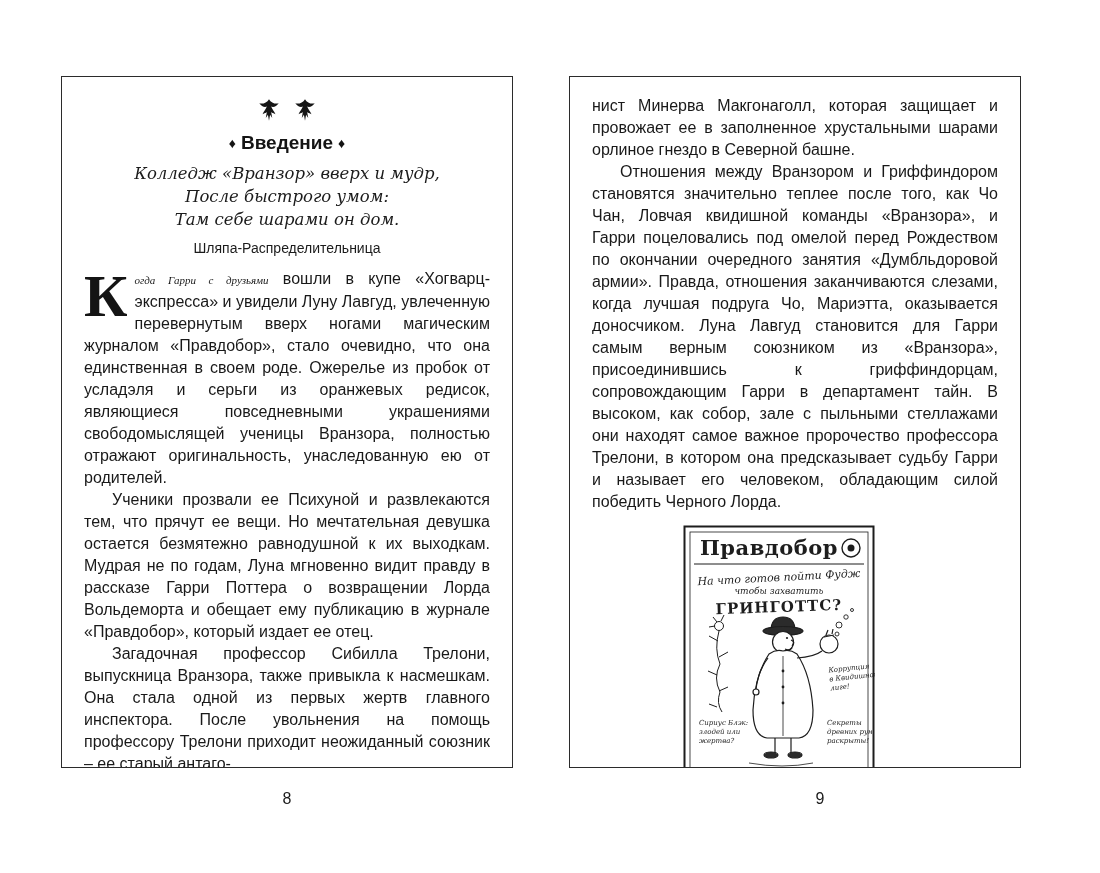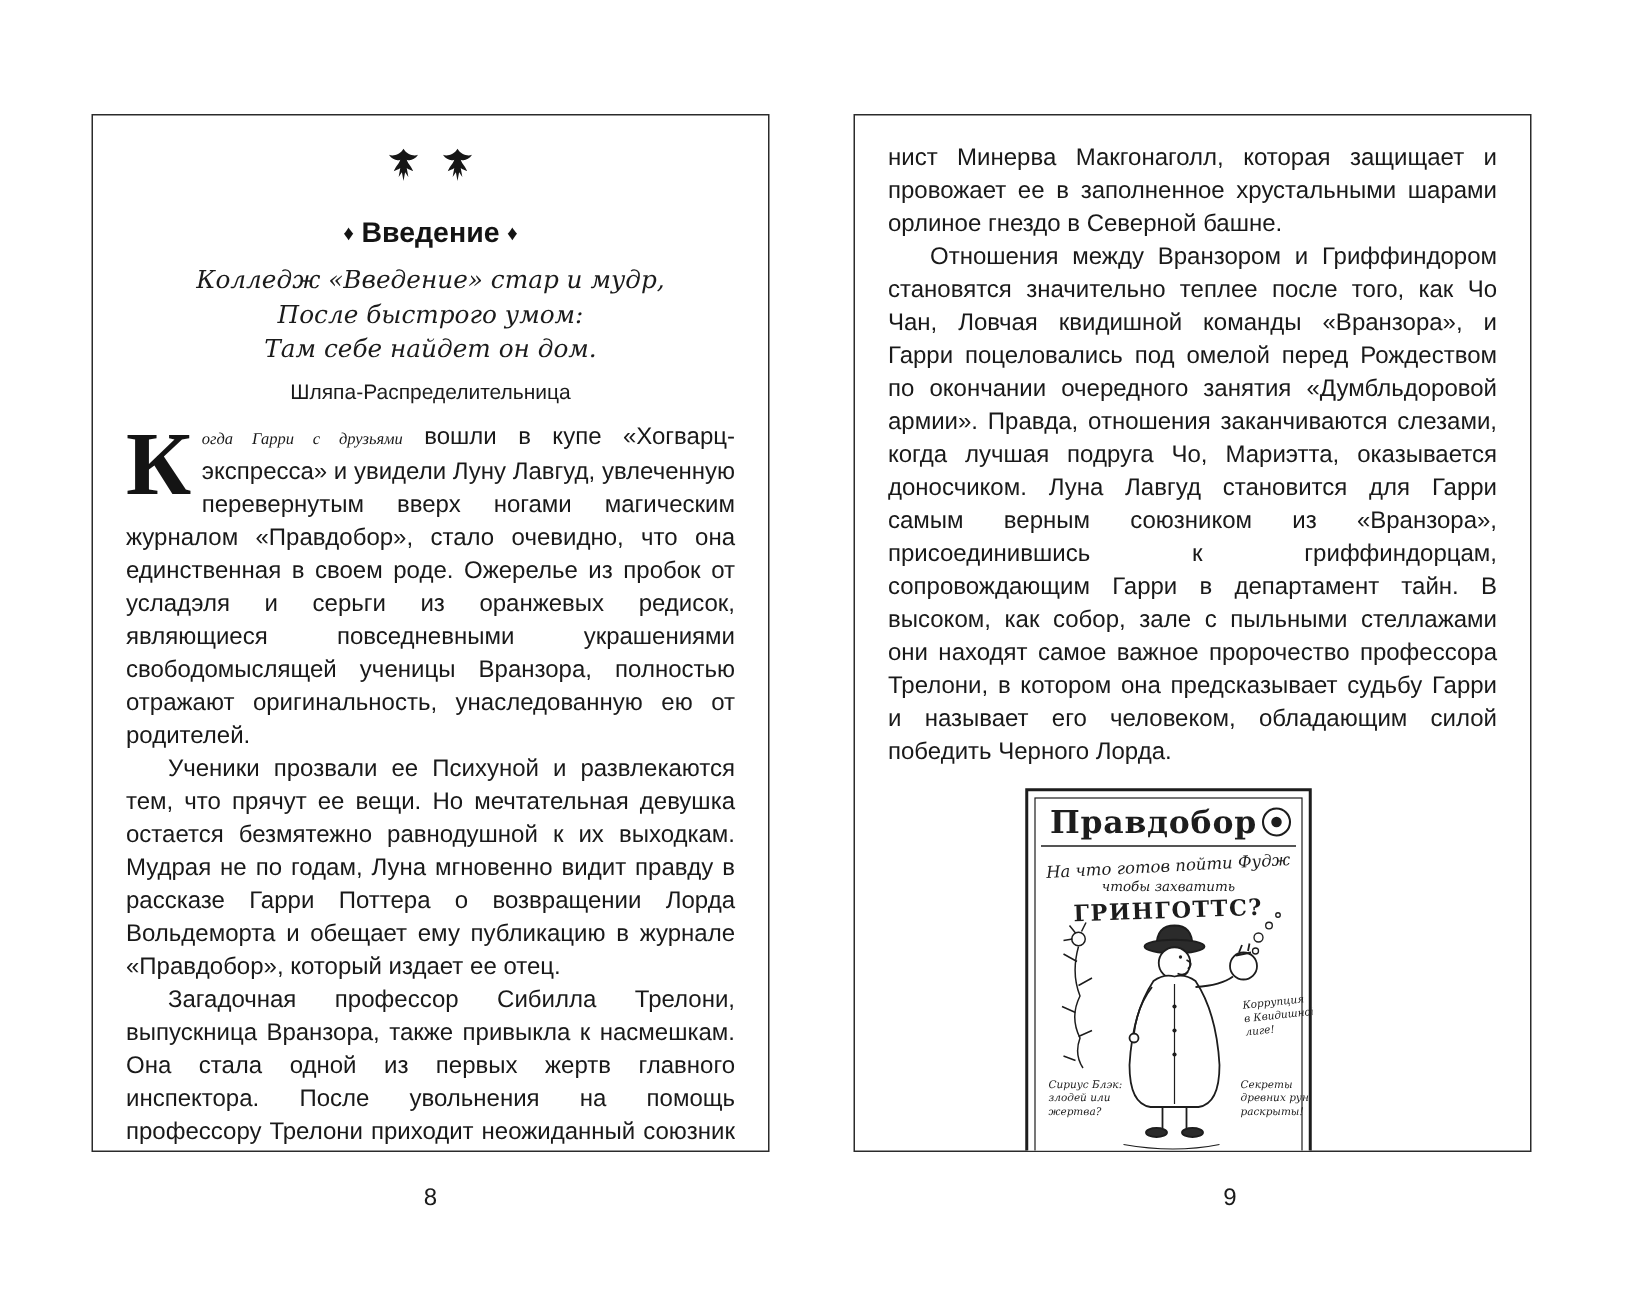--- a/index.html
+++ b/index.html
@@ -23,21 +23,21 @@
     display:flex; align-items:center; justify-content:center; gap:10px;
     margin-top:4px;
   }
   .chapter-title {
     font-family:"Liberation Serif", serif;
     font-weight:bold; font-size:30px; letter-spacing:1px; color:#141414;
     line-height:34px;
   }
   .eagle { width:26px; height:28px; flex:0 0 auto; }
   .section-row {
-    text-align:center; margin-top:20px; line-height:22px;
+    text-align:center; margin-top:7px; line-height:22px;
   }
   .section-heading {
     font-weight:bold; font-size:19px; color:#141414;
   }
   .diamond { font-size:14px; position:relative; top:-1px; padding:0 5px; color:#141414; }
   .epigraph { text-align:center; margin-top:7px; }
   .epigraph-line {
     font-family:"DejaVu Serif", serif; font-style:italic;
     font-size:16.5px; line-height:23px; color:#1b1b1b;
   }
@@ -88,23 +88,23 @@
       <svg class="eagle" viewBox="0 0 24 26" aria-hidden="true">
         <path fill="#161616" d="M12 2 C10 5.5 6 6.8 3 5.8 C5 8.8 8 9.8 10 8.8 C9 11.8 7 13 6 16 C8 15 9 15 10 14 L9 19.5 L11 16.5 L12 22 L13 16.5 L15 19.5 L14 14 C15 15 16 15 18 16 C17 13 15 11.8 14 8.8 C16 9.8 19 8.8 21 5.8 C18 6.8 14 5.5 12 2 Z"></path>
       </svg>
     </div>
 
     <div class="section-row">
       <span class="diamond">♦</span><span class="section-heading">Введение</span><span class="diamond">♦</span>
     </div>
 
     <div class="epigraph">
-      <div class="epigraph-line">Колледж «Введение» стар и мудр,</div>
+      <div class="epigraph-line">Колледж «Вранзор» вверх и мудр,</div>
       <div class="epigraph-line">После быстрого умом:</div>
-      <div class="epigraph-line">Там себе найдет он дом.</div>
+      <div class="epigraph-line">Там себе шарами он дом.</div>
     </div>
     <div class="epigraph-attribution">Шляпа-Распределительница</div>
 
     <div class="body-text">
       <p><span class="dropcap">К</span><span class="lead-in">огда Гарри с друзьями</span><span> вошли в купе «Хогварц-экспресса» и увидели Луну Лавгуд, увлеченную перевернутым вверх ногами магическим журналом «Правдобор», стало очевидно, что она единственная в своем роде. Ожерелье из пробок от усладэля и серьги из оранжевых редисок, являющиеся повседневными украшениями свободомыслящей ученицы Вранзора, полностью отражают оригинальность, унаследованную ею от родителей.</span></p>
       <p class="indent">Ученики прозвали ее Психуной и развлекаются тем, что прячут ее вещи. Но мечтательная девушка остается безмятежно равнодушной к их выходкам. Мудрая не по годам, Луна мгновенно видит правду в рассказе Гарри Поттера о возвращении Лорда Вольдеморта и обещает ему публикацию в журнале «Правдобор», который издает ее отец.</p>
       <p class="indent">Загадочная профессор Сибилла Трелони, выпускница Вранзора, также привыкла к насмешкам. Она стала одной из первых жертв главного инспектора. После увольнения на помощь профессору Трелони приходит неожиданный союзник – ее старый антаго-</p>
     </div>
 
   </div>

